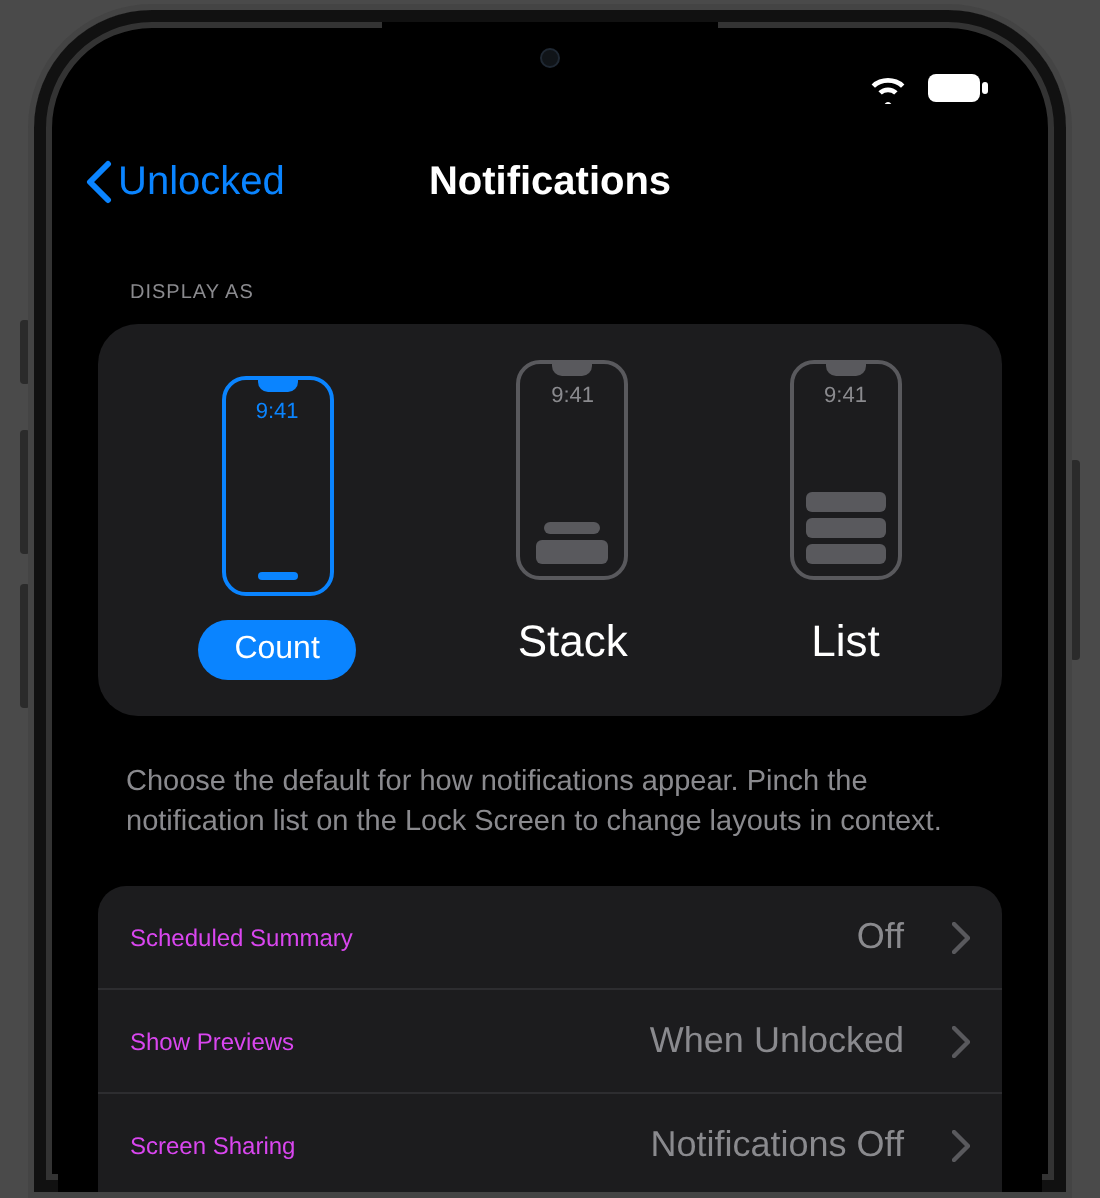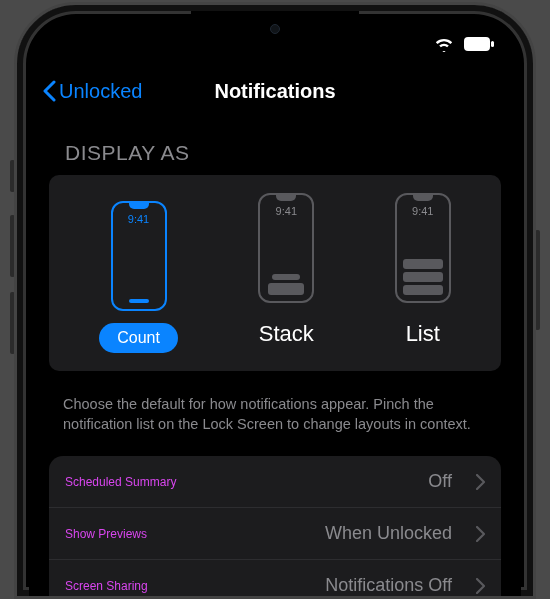--- a/index.html
+++ b/index.html
@@ -52,25 +52,25 @@
   }
   .back-btn {
     position: absolute; left: 12px; top: 0; height: 52px;
     display: flex; align-items: center; gap: 2px;
     color: #0a84ff; font-size: 20px; cursor: pointer;
   }
   .back-btn .chev { display:flex; }
   .nav-title { font-size: 20px; font-weight: 600; color: #fff; }
   .content { padding: 0 20px; }
   .section-header {
-    color: #8a8a8e; font-size: 21px; letter-spacing: 0.5px;
+    color: #8a8a8e; font-size: 10px; letter-spacing: 0.5px;
     padding: 24px 16px 10px 16px; text-transform: uppercase;
   }
   .display-card {
-    background: #1c1c1e; border-radius: 10px;
+    background: #1c1c1e; border-radius: 20px;
     padding: 18px 10px 18px 10px;
     display: flex; justify-content: space-around; align-items: flex-end;
   }
   .opt { display:flex; flex-direction:column; align-items:center; gap:12px; cursor:pointer; }
   .mini-phone {
     width: 56px; height: 110px;
     border: 2.5px solid #59595d; border-radius: 12px;
     position: relative; overflow:hidden;
   }
   .mini-phone.selected { border-color: #0a84ff; }

